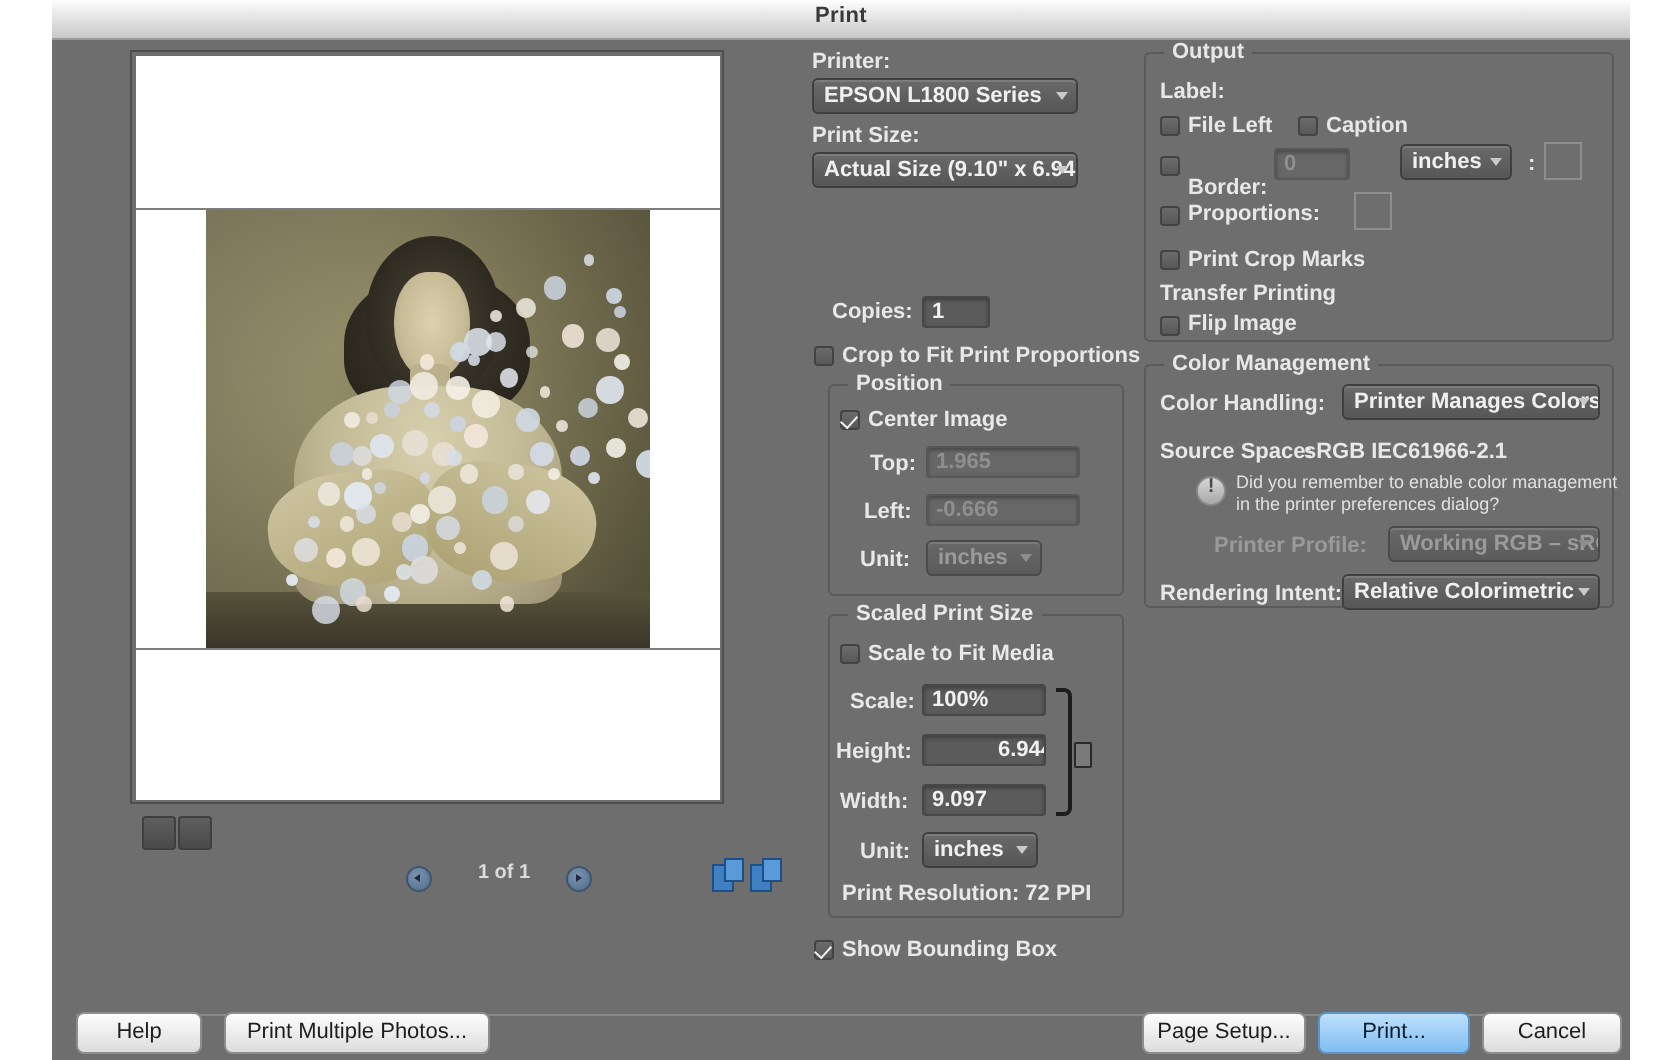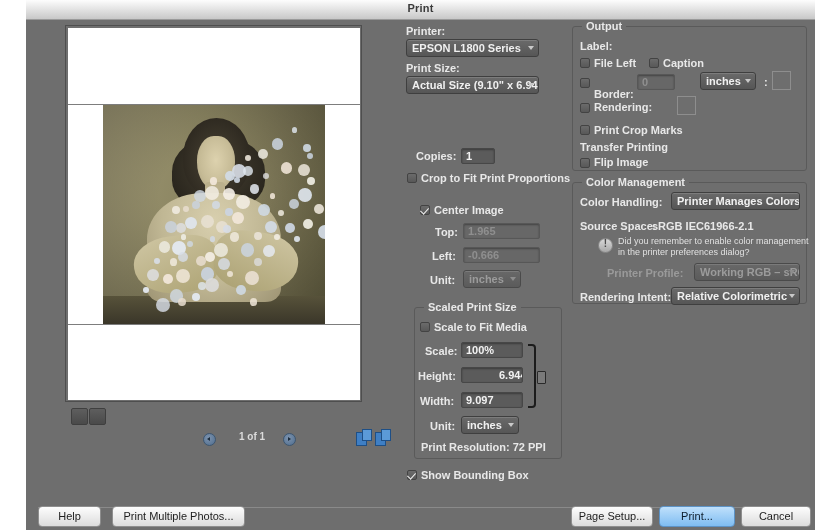--- a/index.html
+++ b/index.html
@@ -261,20 +261,23 @@
       <span>Actual Size (9.10" x 6.94</span>
       <i class="car"></i>
     </div>
 
     <div class="lbl" style="left:390px;top:130px;">Copies:</div>
     <div class="field" style="left:435px;top:128px;width:34px;">1</div>
 
     <div class="cbx" style="left:381px;top:153px;"></div>
     <div class="plain" style="left:395px;top:152px;font-weight:bold;">Crop to Fit Print Proportions</div>
 
+    <div class="grp" style="left:388px;top:172px;width:148px;height:106px;">
+      <div class="cap">Position</div>
+    </div>
     <div class="cbx on" style="left:394px;top:185px;"></div>
     <div class="lbl" style="left:408px;top:184px;">Center Image</div>
 
     <div class="lbl" style="left:409px;top:206px;">Top:</div>
     <div class="field dis" style="left:437px;top:203px;width:77px;">1.965</div>
 
     <div class="lbl" style="left:406px;top:230px;">Left:</div>
     <div class="field dis" style="left:437px;top:227px;width:77px;">-0.666</div>
 
     <div class="lbl" style="left:404px;top:254px;">Unit:</div>
@@ -326,21 +329,21 @@
     <div class="lbl" style="left:568px;top:68px;">Border:</div>
     <div class="field dis" style="left:611px;top:54px;width:38px;">0</div>
     <div class="popup" style="left:674px;top:52px;width:56px;">
       <span>inches</span>
       <i class="car"></i>
     </div>
     <div class="lbl" style="left:738px;top:56px;">:</div>
     <div style="position:absolute;left:746px;top:51px;width:17px;height:17px;background:#6e6e6e;border:1px solid #8e8e8e;"></div>
 
     <div class="cbx" style="left:554px;top:83px;"></div>
-    <div class="lbl" style="left:568px;top:81px;">Rendering:</div>
+    <div class="lbl" style="left:568px;top:81px;">Proportions:</div>
     <div style="position:absolute;left:651px;top:76px;width:17px;height:17px;background:#6e6e6e;border:1px solid #8e8e8e;"></div>
 
     <div class="cbx" style="left:554px;top:105px;"></div>
     <div class="lbl" style="left:568px;top:104px;">Print Crop Marks</div>
 
     <div class="lbl" style="left:554px;top:121px;">Transfer Printing</div>
     <div class="cbx" style="left:554px;top:138px;"></div>
     <div class="lbl" style="left:568px;top:136px;">Flip Image</div>
 
     <div class="grp" style="left:546px;top:162px;width:235px;height:122px;">

